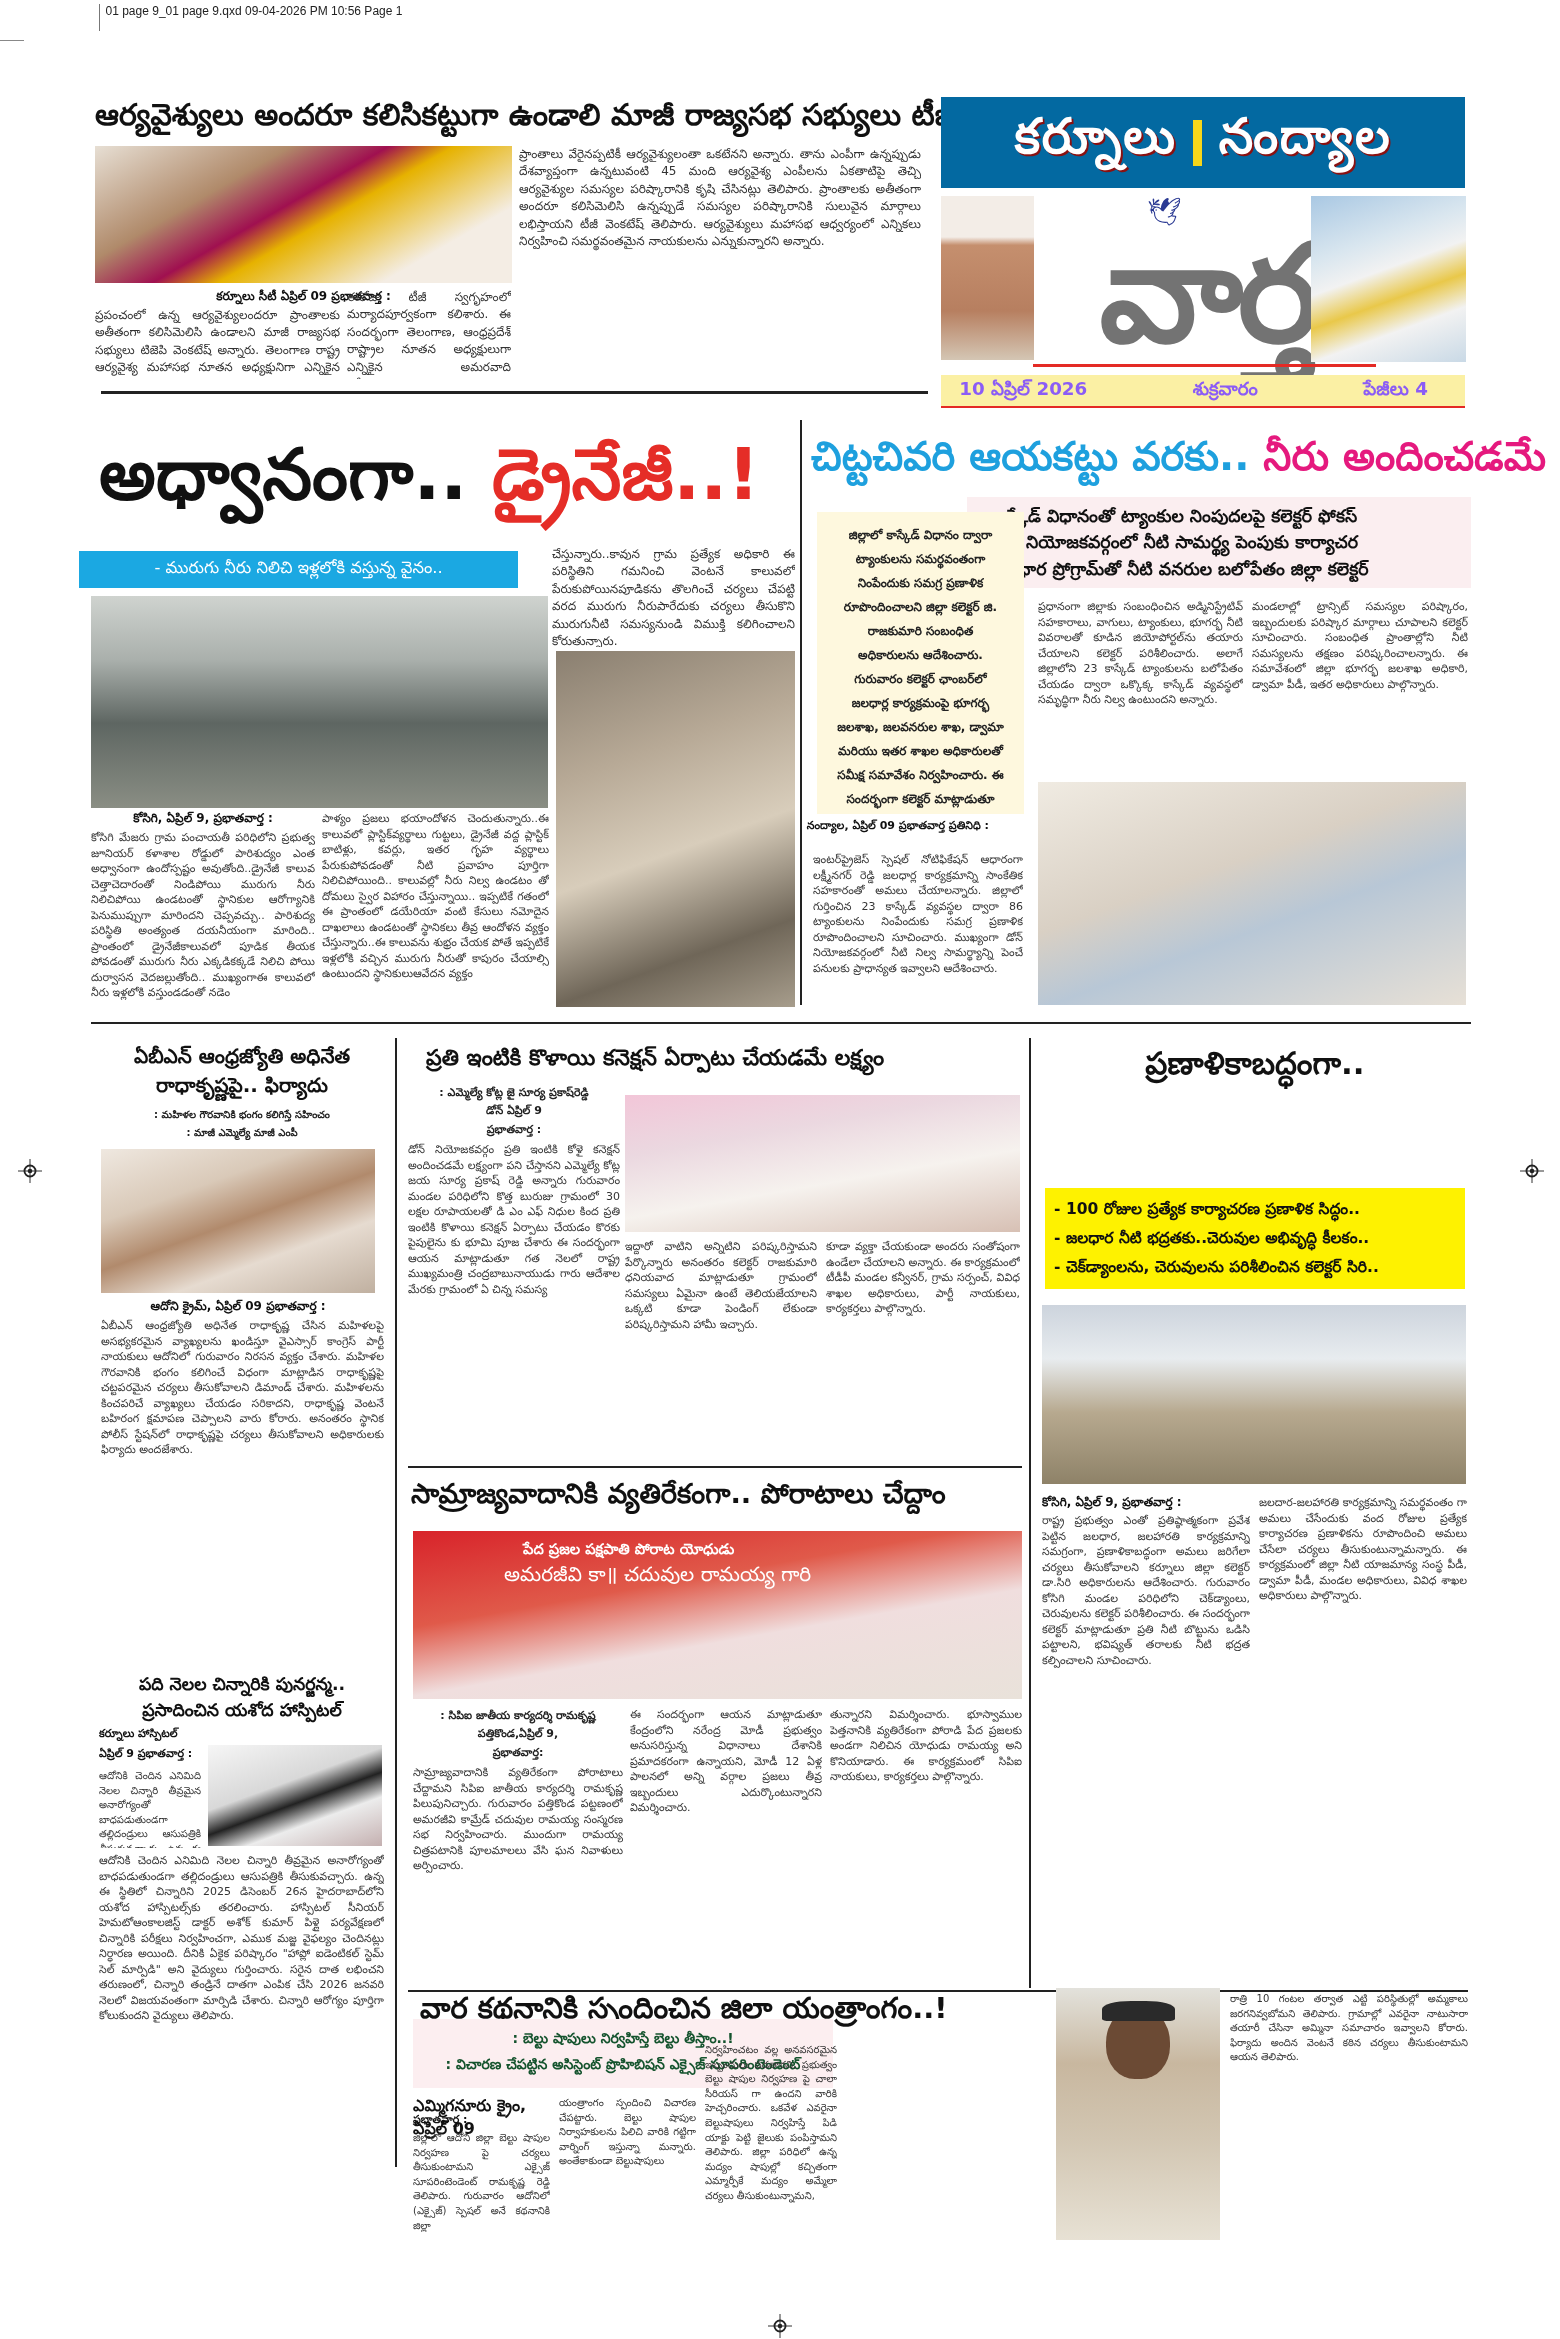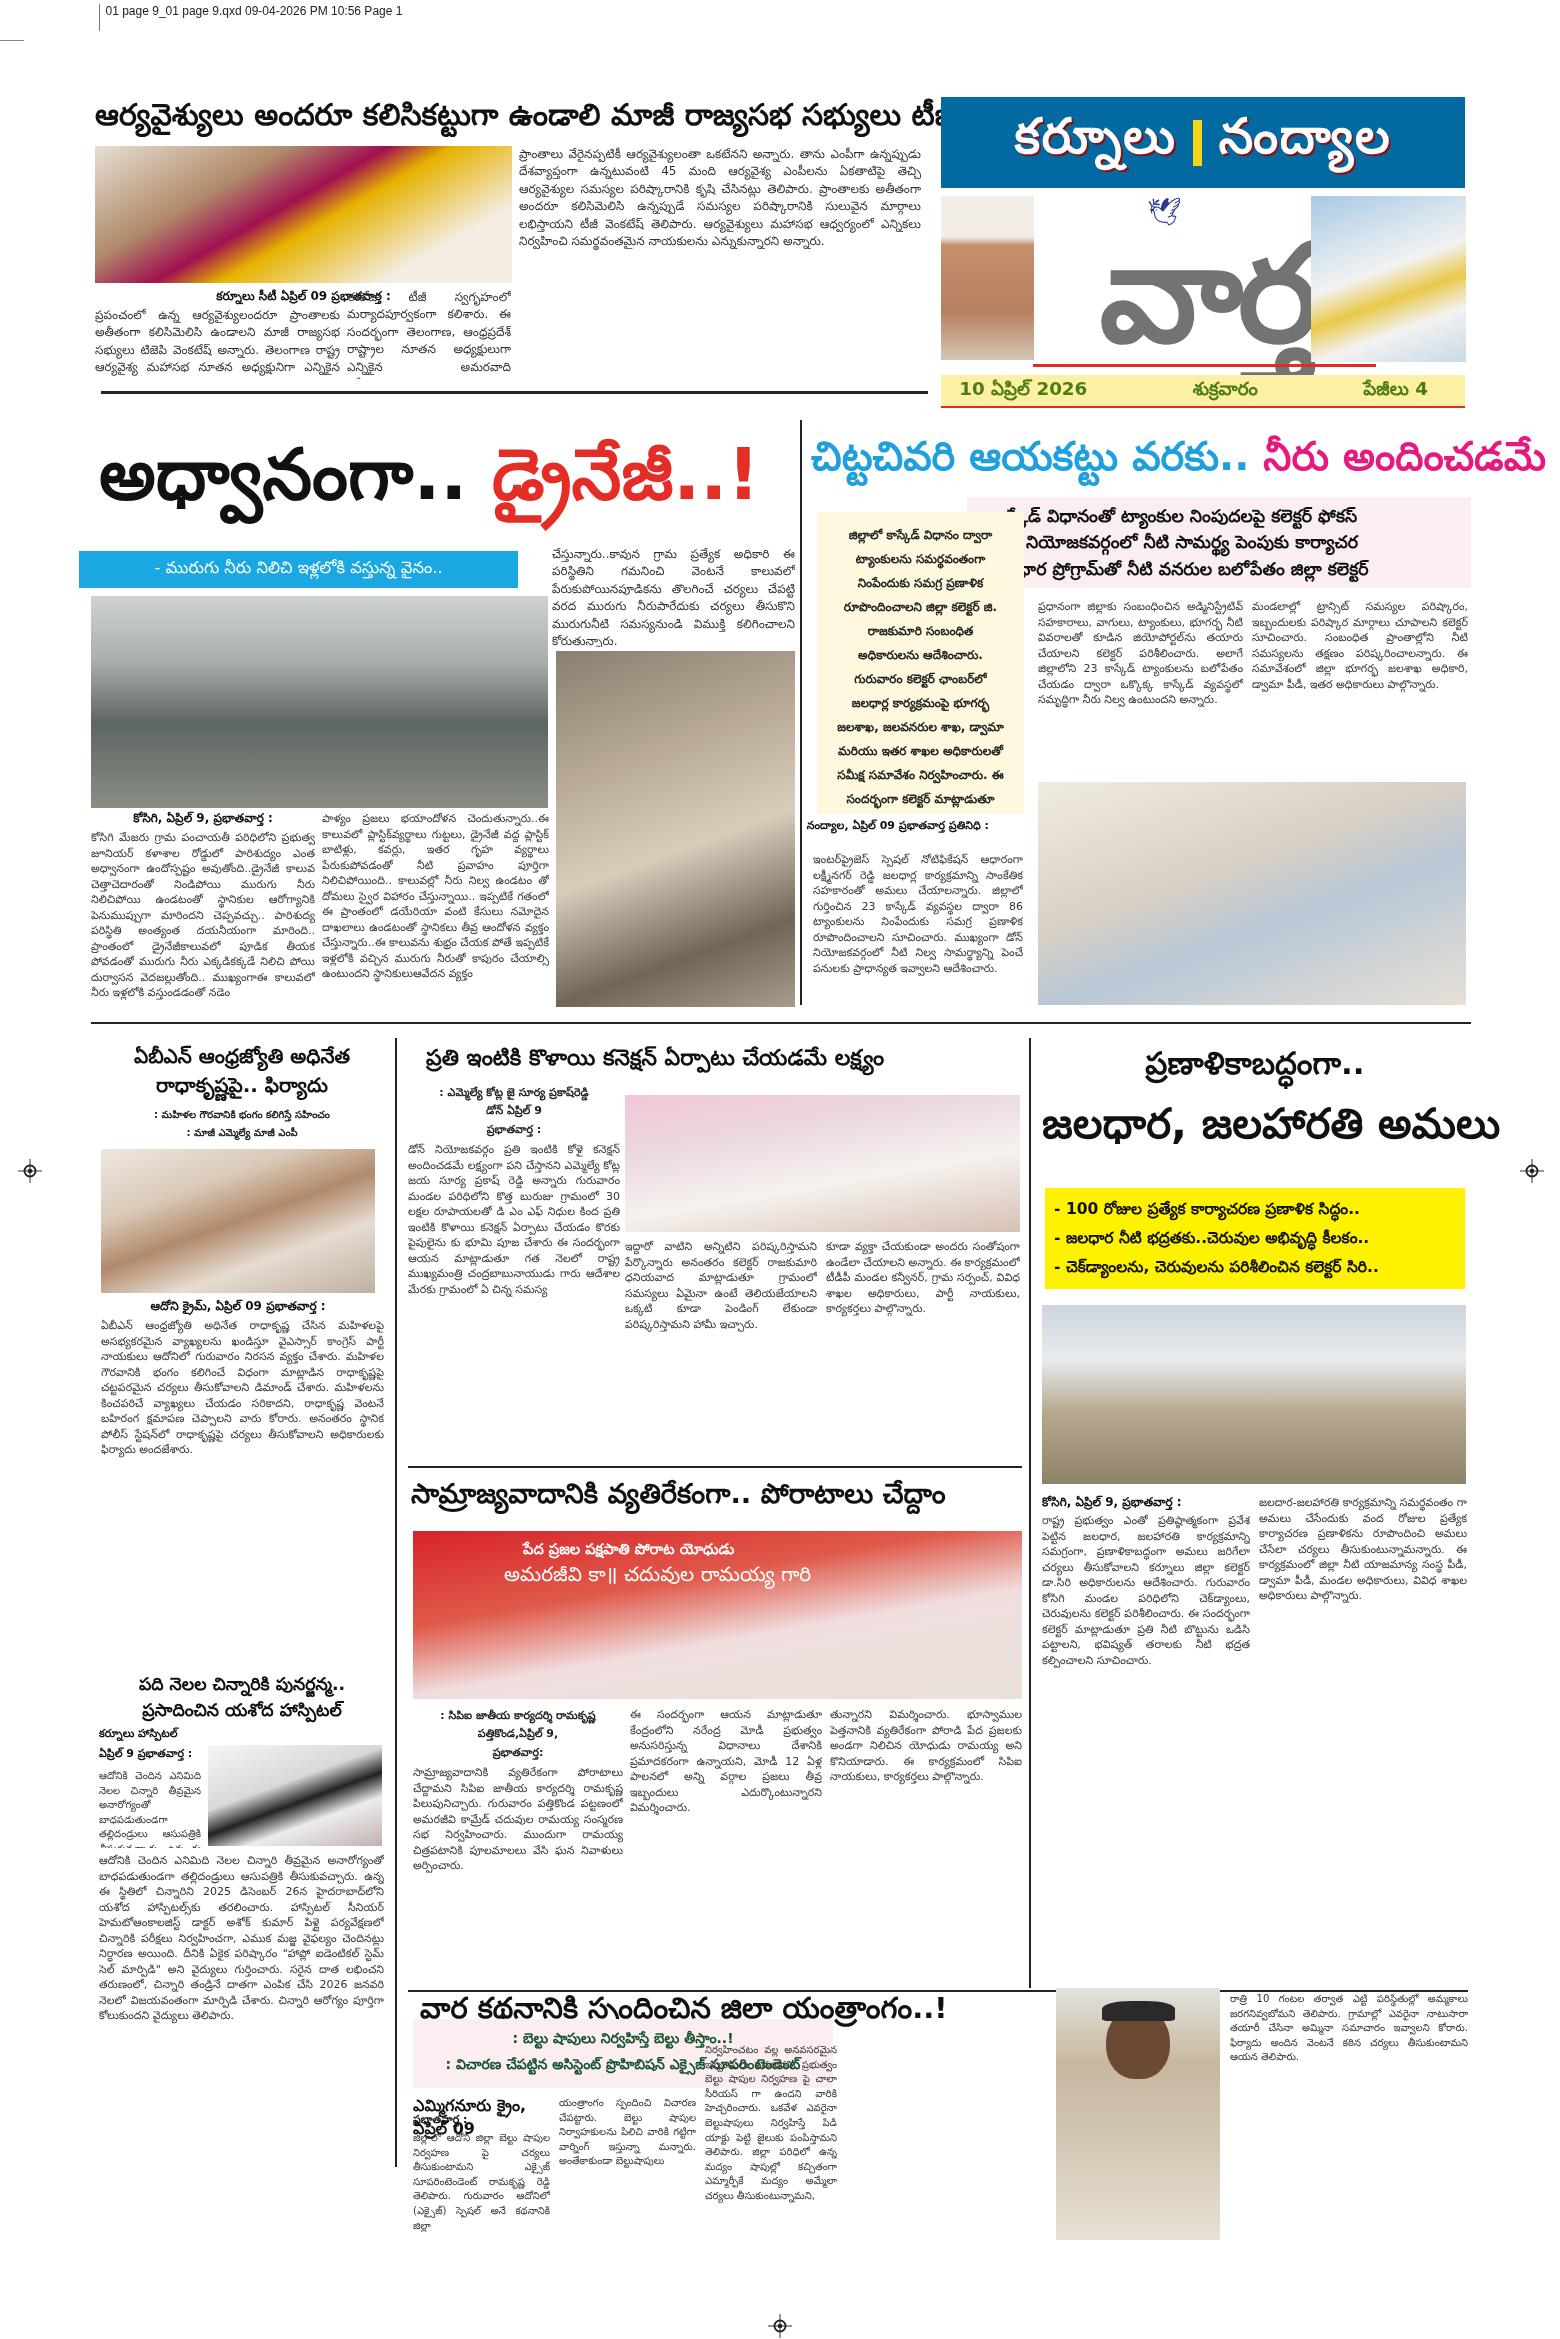--- a/index.html
+++ b/index.html
@@ -24,21 +24,21 @@
   .dateline { font-weight: bold; font-size: 12px; color: #111; text-align: center; }
   .vrule { width: 1.8px; background: #222; }
   .hrule { height: 1.8px; background: #222; }
   
   .mast-red { left: 941px; top: 97px; width: 524px; height: 91px; background: #0369a1; display: flex; align-items: center; justify-content: center; gap: 16.4px; }
   .mast-red span.t { color: #fff; font-size: 49px; font-weight: bold; letter-spacing: 1.8px; text-shadow: 1.8px 1.8px 0 #8a1111; }
   .mast-red span.bar { width: 9.1px; height: 46px; background: #f7d61a; display: inline-block; }
   .mast-logo { left: 1033px; top: 201px; width: 347px; height: 161px; display: flex; align-items: flex-end; justify-content: center; }
   .mast-logo .logo-text { color: #737373; font-size: 137px; font-weight: bold; line-height: 137px; letter-spacing: -5.5px; }
   .mast-logo-underline { left: 1033px; top: 364px; width: 343px; height: 2.7px; background: #e42a25; }
-  .mast-dateband { left: 941px; top: 375px; width: 524px; height: 33px; background: #fbf0a4; border-bottom: 2.7px solid #e42a25; display: flex; justify-content: space-between; align-items: center; padding: 0 37px 0 18.3px; font-weight: bold; font-size: 18.3px; color: #4d7c0f; }
+  .mast-dateband { left: 941px; top: 375px; width: 524px; height: 33px; background: #fbf0a4; border-bottom: 2.7px solid #e42a25; display: flex; justify-content: space-between; align-items: center; padding: 0 37px 0 18.3px; font-weight: bold; font-size: 18.3px; color: #8b5cf6; }
   .fort { left: 941px; top: 196px; width: 93px; height: 164px; background: linear-gradient(180deg,#f3ede7 0%, #f3ede7 25%, #c58f6e 30%, #b77f60 70%, #d4c6b4 100%); }
   .nandi { left: 1311px; top: 196px; width: 155px; height: 166px; background: linear-gradient(160deg, #a9c8e3 0%, #d9e6ef 30%, #f2f2f2 45%, #e9c84a 60%, #f2f2f2 75%, #c9d9e6 100%); }
   .dove { left: 1147px; top: 196px; font-size: 27.4px; color: #2b3a93; }
   
   .drain-banner { left: 79px; top: 551px; width: 439px; height: 37px; background: #1ba8e2; color: #fff; font-size: 16.4px; display: flex; align-items: center; justify-content: center; }
   
   .pink-box { left: 967px; top: 497px; width: 504px; height: 91px; background: #fbeef0; padding: 5.5px 12.8px; }
   .pink-box div { font-size: 17.4px; font-weight: bold; line-height: 26.5px; color: #111; white-space: nowrap; }
   .cream-box { left: 817px; top: 512px; width: 207px; height: 302px; background: #fef8de; padding: 11px 5.5px; text-align: center; }
   .cream-box div { font-size: 12px; font-weight: bold; line-height: 24px; color: #222; }
@@ -193,21 +193,20 @@
   <div>ప్రభాతవార్త:</div>
 </div>
 <div class="abs body-text" style="left:413px;top:1765px;width:210px;height:219px;font-size:11px;line-height:15.5px;">సామ్రాజ్యవాదానికి వ్యతిరేకంగా పోరాటాలు చేద్దామని సిపిఐ జాతీయ కార్యదర్శి రామకృష్ణ పిలుపునిచ్చారు. గురువారం పత్తికొండ పట్టణంలో అమరజీవి కామ్రేడ్ చదువుల రామయ్య సంస్మరణ సభ నిర్వహించారు. ముందుగా రామయ్య చిత్రపటానికి పూలమాలలు వేసి ఘన నివాళులు అర్పించారు.</div>
 <div class="abs body-text" style="left:630px;top:1707px;width:192px;height:278px;font-size:11px;line-height:15.5px;">ఈ సందర్భంగా ఆయన మాట్లాడుతూ కేంద్రంలోని నరేంద్ర మోడీ ప్రభుత్వం అనుసరిస్తున్న విధానాలు దేశానికి ప్రమాదకరంగా ఉన్నాయని, మోడీ 12 ఏళ్ల పాలనలో అన్ని వర్గాల ప్రజలు తీవ్ర ఇబ్బందులు ఎదుర్కొంటున్నారని విమర్శించారు.</div>
 <div class="abs body-text" style="left:830px;top:1707px;width:192px;height:278px;font-size:11px;line-height:15.5px;">తున్నారని విమర్శించారు. భూస్వాముల పెత్తనానికి వ్యతిరేకంగా పోరాడి పేద ప్రజలకు అండగా నిలిచిన యోధుడు రామయ్య అని కొనియాడారు. ఈ కార్యక్రమంలో సిపిఐ నాయకులు, కార్యకర్తలు పాల్గొన్నారు.</div>
 
 <div class="abs vrule" style="left:1029px;top:1038px;height:950px;"></div>
 
 <div class="abs head-lg" style="left:1042px;top:1038px;width:426px;text-align:center;font-size:31px;line-height:51px;">
   <div>ప్రణాళికాబద్ధంగా..</div>
-  <div style="font-size:42px;line-height:69px;">జలధార, జలహారతి అమలు</div>
 </div>
 <div class="abs yellow-box">
   <div>-  100 రోజుల ప్రత్యేక కార్యాచరణ ప్రణాళిక సిద్ధం..</div>
   <div>-  జలధార నీటి భద్రతకు..చెరువుల అభివృద్ధి కీలకం..</div>
   <div>- చెక్‌డ్యాంలను, చెరువులను పరిశీలించిన కలెక్టర్ సిరి..</div>
 </div>
 <div class="abs photo field" style="left:1042px;top:1305px;width:424px;height:179px;"></div>
 <div class="abs dateline" style="left:1042px;top:1495px;text-align:left;">కోసిగి, ఏప్రిల్ 9, ప్రభాతవార్త :</div>
 <div class="abs body-text" style="left:1042px;top:1513px;width:208px;height:475px;font-size:11px;line-height:15.5px;">రాష్ట్ర ప్రభుత్వం ఎంతో ప్రతిష్ఠాత్మకంగా ప్రవేశ పెట్టిన జలధార, జలహారతి కార్యక్రమాన్ని సమగ్రంగా, ప్రణాళికాబద్ధంగా అమలు జరిగేలా చర్యలు తీసుకోవాలని కర్నూలు జిల్లా కలెక్టర్ డా.సిరి అధికారులను ఆదేశించారు. గురువారం కోసిగి మండల పరిధిలోని చెక్‌డ్యాంలు, చెరువులను కలెక్టర్ పరిశీలించారు. ఈ సందర్భంగా కలెక్టర్ మాట్లాడుతూ ప్రతి నీటి బొట్టును ఒడిసి పట్టాలని, భవిష్యత్ తరాలకు నీటి భద్రత కల్పించాలని సూచించారు.</div>
 <div class="abs body-text" style="left:1259px;top:1495px;width:208px;height:493px;font-size:11px;line-height:15.5px;">జలదార-జలహారతి కార్యక్రమాన్ని సమర్థవంతం గా అమలు చేసేందుకు వంద రోజుల ప్రత్యేక కార్యాచరణ ప్రణాళికను రూపొందించి అమలు చేసేలా చర్యలు తీసుకుంటున్నామన్నారు. ఈ కార్యక్రమంలో జిల్లా నీటి యాజమాన్య సంస్థ పీడీ, డ్వామా పీడీ, మండల అధికారులు, వివిధ శాఖల అధికారులు పాల్గొన్నారు.</div>

